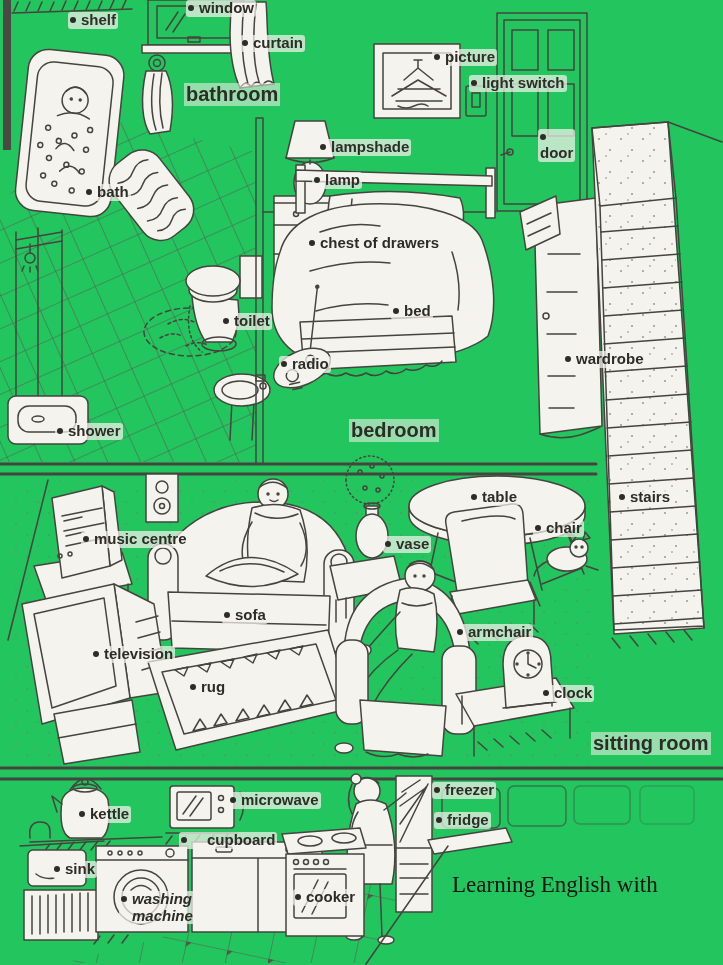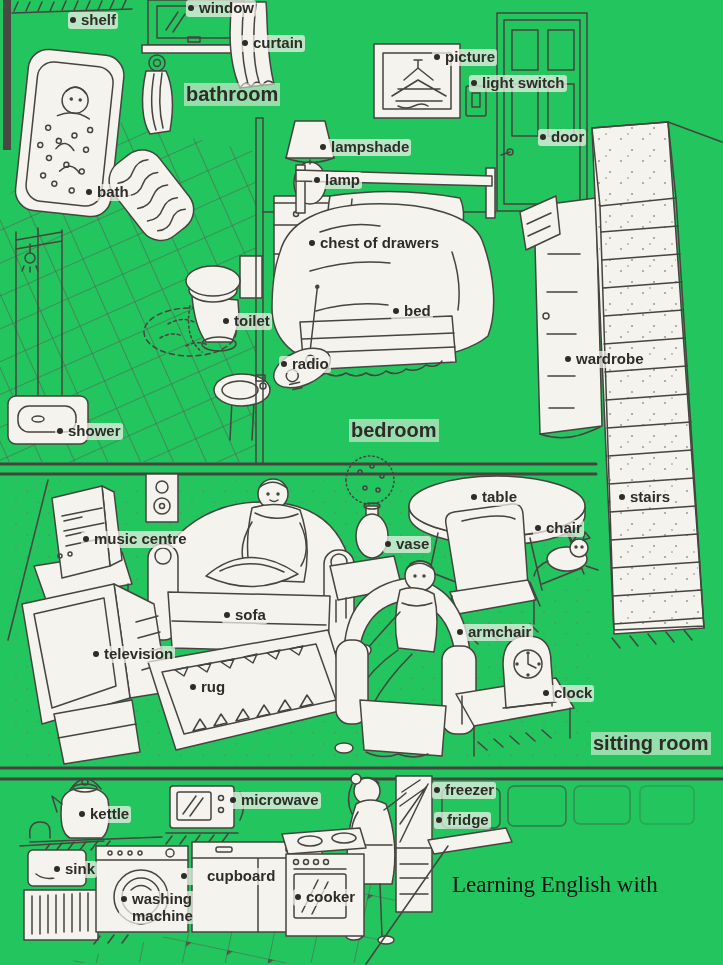--- a/index.html
+++ b/index.html
@@ -6,21 +6,21 @@
   .stage{position:relative;width:723px;height:965px;background:#22c55e;overflow:hidden;
          font-family:"Liberation Sans",sans-serif;}
   .stage svg{position:absolute;left:0;top:0;}
   .ink{stroke:#45443e;stroke-width:1.5;fill:none;stroke-linecap:round;stroke-linejoin:round;}
   .p{fill:#f5f3ee;}
   .labels-layer{position:absolute;inset:0;}
   .obj-label{position:absolute;display:flex;align-items:flex-start;gap:5px;
              font-weight:700;font-size:15px;line-height:1.1;color:#2d2c27;
              background:rgba(245,243,237,.72);padding:0 2px;border-radius:3px;white-space:nowrap;}
   .obj-label .bullet{width:6px;height:6px;border-radius:50%;background:#2d2c27;margin-top:5px;flex:none;}
-  .obj-label.wrap{white-space:normal;}
+  .obj-label.wrap{white-space:normal;font-style:italic;}
   .room-label{position:absolute;font-weight:700;font-size:20px;color:#2d2c27;
               background:rgba(245,243,237,.55);padding:0 2px;white-space:nowrap;}
   .brand{position:absolute;color:#141414;font-family:"Liberation Serif",serif;white-space:nowrap;}
   .brand1{left:452px;top:872px;font-size:23px;}
   .brand2{left:384px;top:914px;font-size:35px;letter-spacing:.5px;}
 </style>
 </head>
 <body>
 
 <div class="stage">
@@ -433,21 +433,21 @@
         <span>bath</span>
       </div>
       <div class="obj-label" style="left: 432px; top: 49px;">
         <span class="bullet"></span>
         <span>picture</span>
       </div>
       <div class="obj-label" style="left: 469px; top: 75px;">
         <span class="bullet"></span>
         <span>light switch</span>
       </div>
-      <div class="obj-label" style="left: 538px; top: 129px;">
+      <div class="obj-label" style="left: 538px; top: 129px; flex-direction: column;">
         <span class="bullet"></span>
         <span>door</span>
       </div>
       <div class="obj-label" style="left: 318px; top: 139px;">
         <span class="bullet"></span>
         <span>lampshade</span>
       </div>
       <div class="obj-label" style="left: 312px; top: 172px;">
         <span class="bullet"></span>
         <span>lamp</span>
@@ -529,21 +529,21 @@
         <span>freezer</span>
       </div>
       <div class="obj-label" style="left: 434px; top: 812px;">
         <span class="bullet"></span>
         <span>fridge</span>
       </div>
       <div class="obj-label" style="left: 52px; top: 861px;">
         <span class="bullet"></span>
         <span>sink</span>
       </div>
-      <div class="obj-label" style="left: 179px; top: 868px; gap: 20px;">
+      <div class="obj-label" style="left: 179px; top: 832px; gap: 20px;">
         <span class="bullet"></span>
         <span>cupboard</span>
       </div>
       <div class="obj-label wrap" style="left: 119px; top: 891px; width: 76px;">
         <span class="bullet"></span>
         <span>washing machine</span>
       </div>
       <div class="obj-label" style="left: 293px; top: 889px;">
         <span class="bullet"></span>
         <span>cooker</span>

